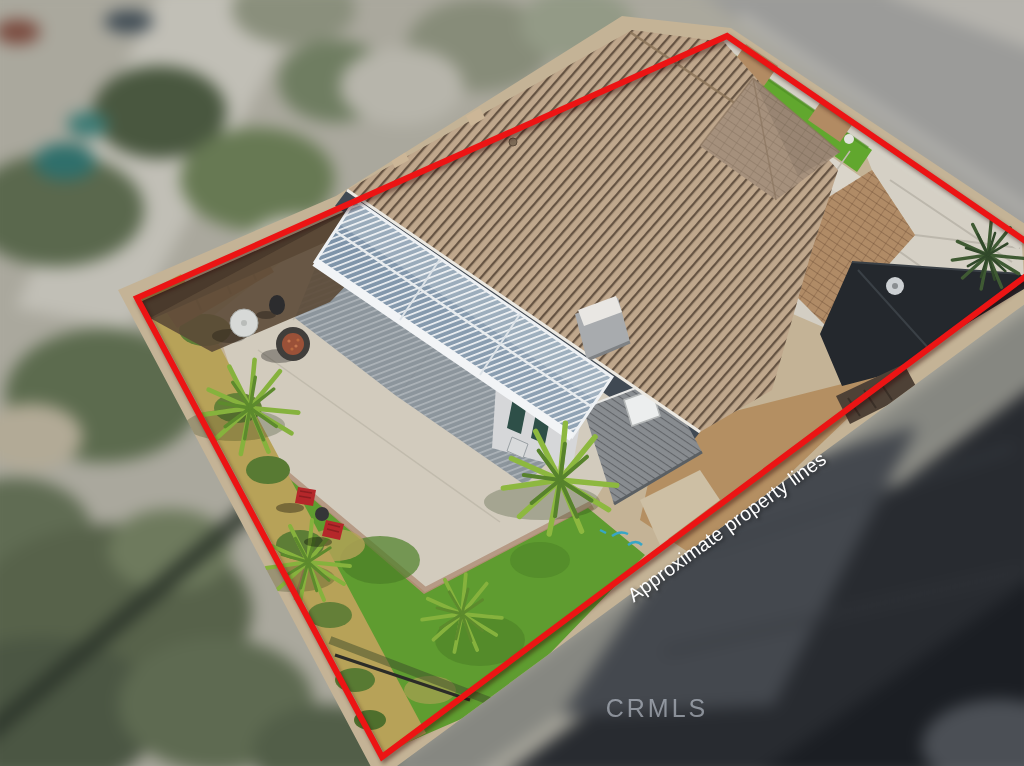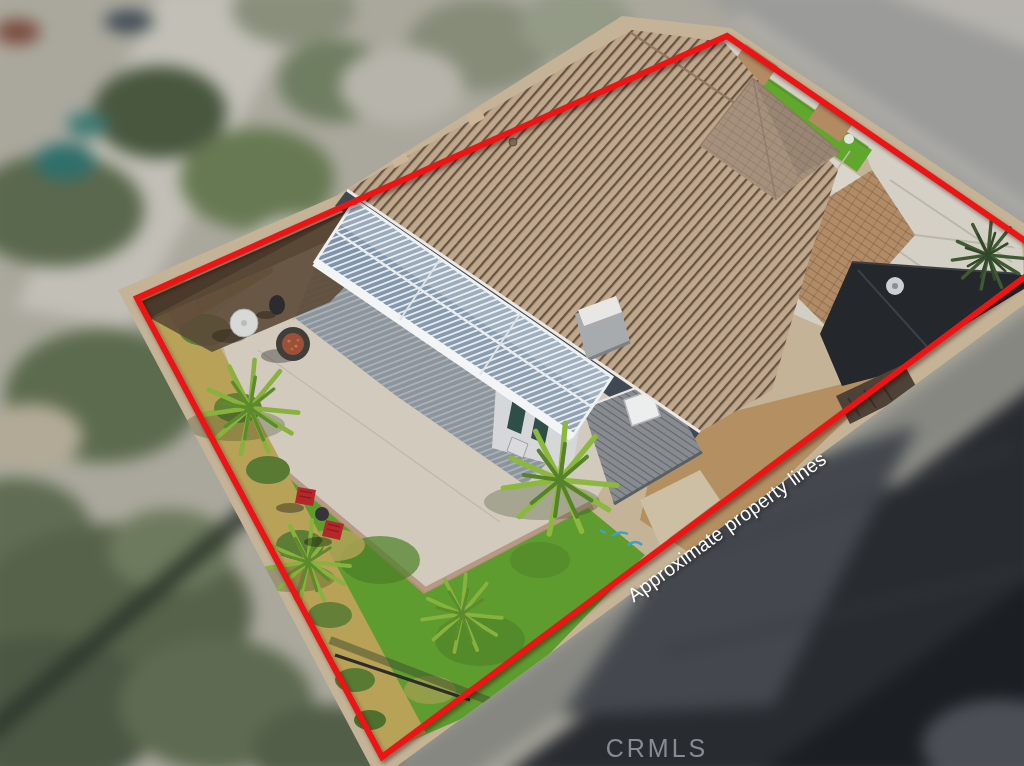--- a/index.html
+++ b/index.html
@@ -9,21 +9,21 @@
   }
   .stage svg{position:absolute;left:0;top:0;}
   .bg{filter:blur(8px);transform:scale(1.03);}
   .prop-label{
     position:absolute;left:727px;top:527px;
     transform:translate(-50%,-50%) rotate(-36deg);
     color:#ffffff;font-size:19.5px;letter-spacing:.3px;white-space:nowrap;
     text-shadow:1px 2px 4px rgba(0,0,0,.55);
   }
   .watermark{
-    position:absolute;left:657px;top:748px;
+    position:absolute;left:657px;top:708px;
     transform:translate(-50%,-50%);
     color:rgba(203,210,221,.58);font-size:25px;letter-spacing:3px;
     font-weight:500;white-space:nowrap;
   }
 </style>
 </head>
 <body>
 
 <div class="stage">
 

